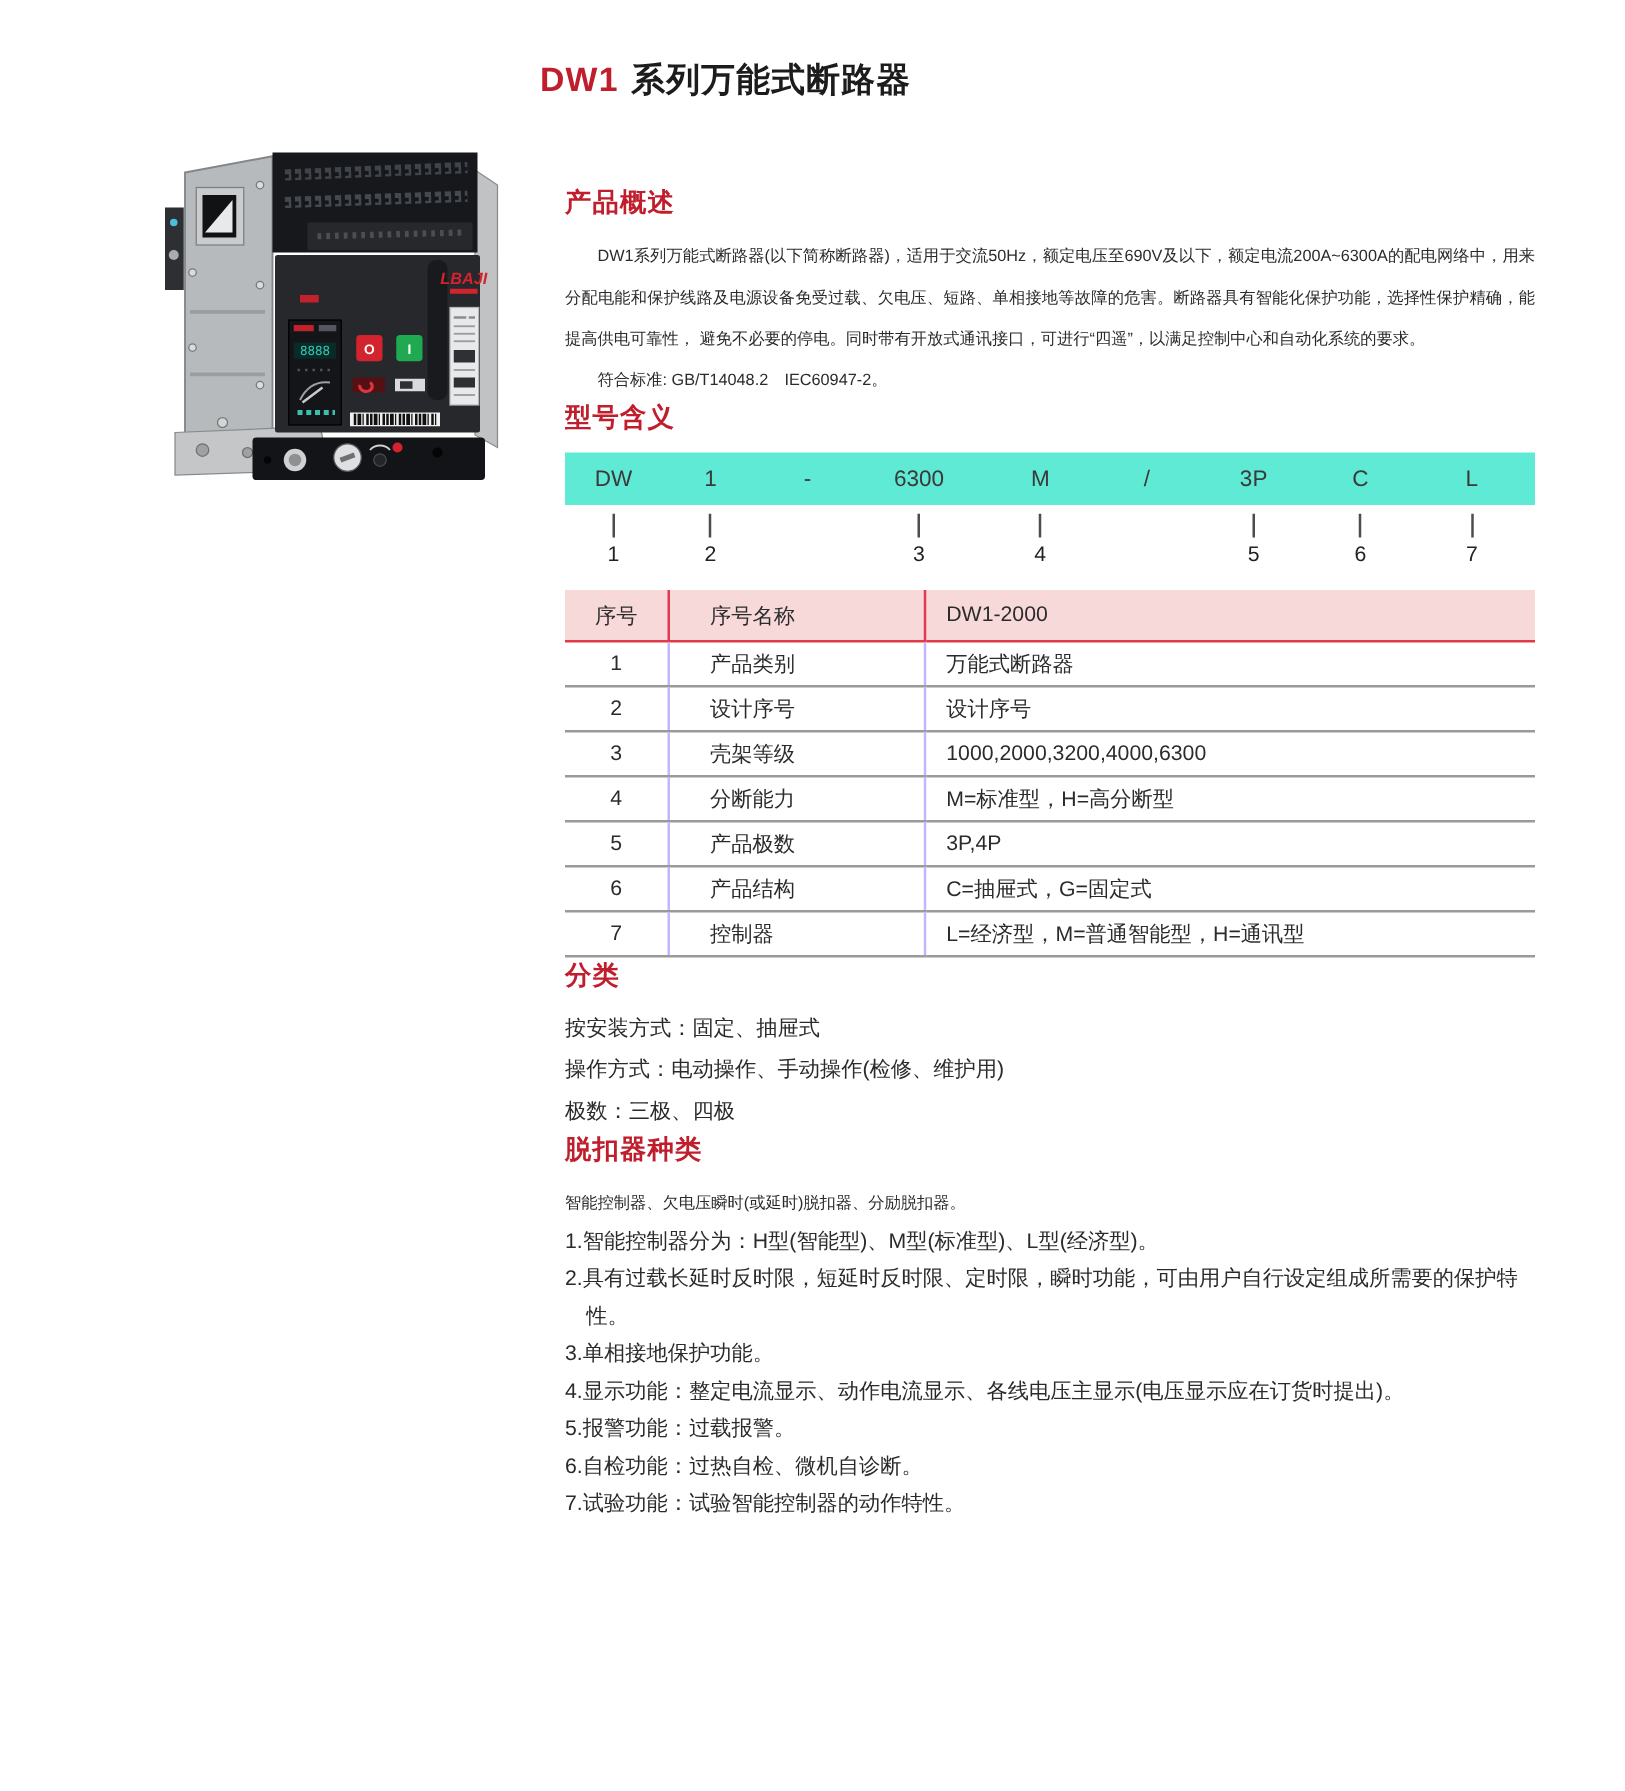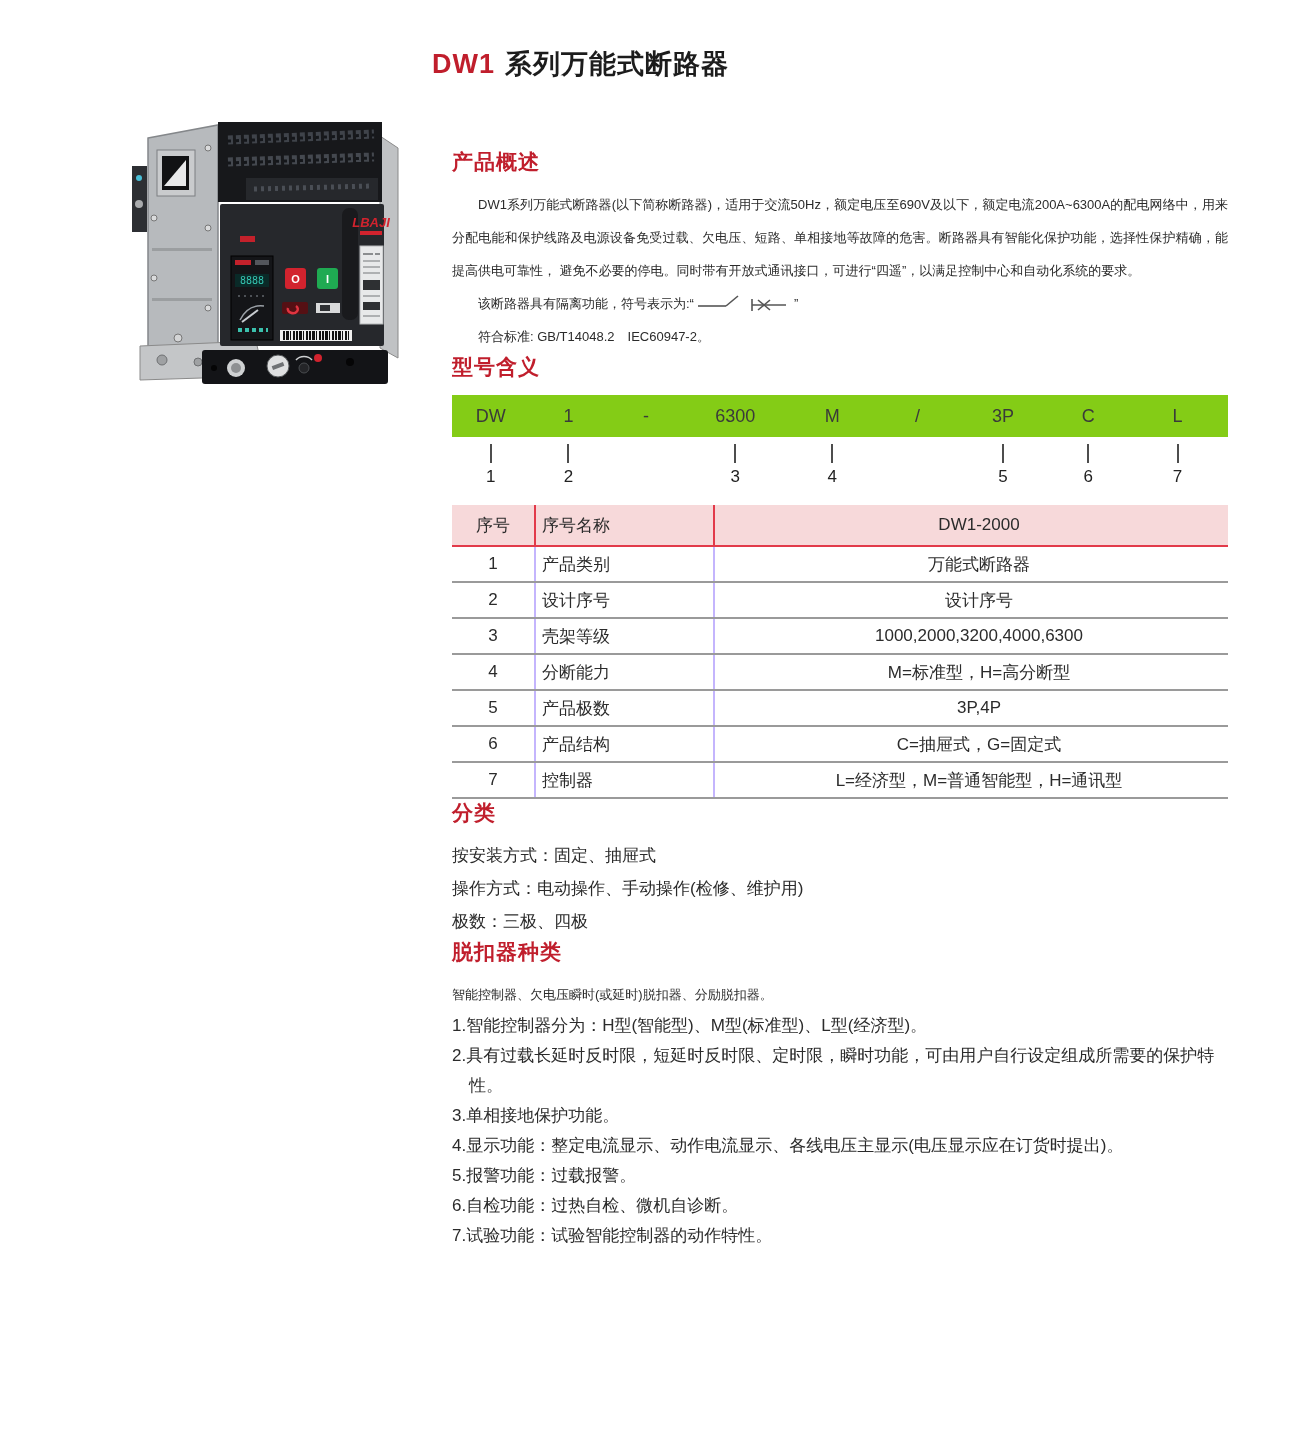--- a/index.html
+++ b/index.html
@@ -25,40 +25,40 @@
   }
   p.body { font-size:13px; line-height:33px; margin:0; }
   p.indent { text-indent:2em; }
   p.just { text-align:justify; }
   .symbol-line { display:block; }
   .iso-symbol { vertical-align:-4px; margin:0 2px; }
 
   
   .sec-model { margin-top:30px; }
   .mgrid { display:grid; grid-template-columns:10% 10% 10% 13% 12% 10% 12% 10% 13%; width:100%; }
-  .band { background:#84cc16; height:42px; align-items:center; margin-top:14px; }
+  .band { background:#5eead4; height:42px; align-items:center; margin-top:14px; }
   .band .seg { text-align:center; font-size:18px; color:#3a3a3a; }
   .ticksrow { height:28px; margin-top:2px; }
   .tickcell { text-align:center; }
   .tick { display:block; width:2px; height:19px; background:#4d4d4d; margin:5px auto 0 auto; }
   .numsrow { height:26px; }
   .numcell { text-align:center; font-size:17px; color:#222; }
 
   
   table.model-table { width:100%; border-collapse:collapse; margin-top:12px; font-size:17px; color:#2b2b2b; }
   table.model-table th {
     background:#f7d9da; height:38px; font-weight:normal; text-align:left;
     border-bottom:2px solid #e23a4a;
   }
   table.model-table thead th + th { border-left:2px solid #e23a4a; }
   table.model-table td { height:32px; border-bottom:2px solid #9a9a9a; }
   table.model-table tbody td + td { border-left:2px solid #c4b5fd; }
   table.model-table .c1 { width:80px; text-align:center; }
-  table.model-table .c2 { width:170px; padding-left:6px; }
-  table.model-table .c3 { padding-left:16px;text-align:center; }
+  table.model-table .c2 { width:170px; padding-left:32px; }
+  table.model-table .c3 { padding-left:16px; }
 
   .sec-gap { margin-top:40px; }
   .line-list p { font-size:17px; line-height:33px; margin:0; }
   .perf-list p { font-size:17px; line-height:30px; margin:0; padding-left:17px; text-indent:-17px; }
 </style>
 </head>
 <body>
 
 <div class="page">
 
@@ -162,28 +162,20 @@
         <circle cx="222" cy="254" r="4" fill="#050506"></circle>
         <circle cx="86" cy="260" r="3" fill="#050506"></circle>
       </g>
     </svg>
   </div>
 
   <div class="content">
 
     <h2 class="sec">产品概述</h2>
     <p class="body indent just">DW1系列万能式断路器(以下简称断路器)，适用于交流50Hz，额定电压至690V及以下，额定电流200A~6300A的配电网络中，用来分配电能和保护线路及电源设备免受过载、欠电压、短路、单相接地等故障的危害。断路器具有智能化保护功能，选择性保护精确，能提高供电可靠性， 避免不必要的停电。同时带有开放式通讯接口，可进行“四遥”，以满足控制中心和自动化系统的要求。</p>
-    <p class="body indent symbol-line"><span>该断路器具有隔离功能，符号表示为:“</span><svg class="iso-symbol" width="96" height="20" viewBox="0 0 96 20">
-          <line x1="2" y1="14" x2="30" y2="14" stroke="#555" stroke-width="1.6"></line>
-          <line x1="30" y1="14" x2="42" y2="4" stroke="#555" stroke-width="1.6"></line>
-          <line x1="56" y1="7" x2="56" y2="19" stroke="#555" stroke-width="1.6"></line>
-          <line x1="56" y1="13" x2="90" y2="13" stroke="#555" stroke-width="1.6"></line>
-          <line x1="62" y1="8" x2="74" y2="18" stroke="#555" stroke-width="1.6"></line>
-          <line x1="74" y1="8" x2="62" y2="18" stroke="#555" stroke-width="1.6"></line>
-        </svg><span>”</span></p>
     <p class="body indent">符合标准: GB/T14048.2　IEC60947-2。</p>
 
     <h2 class="sec sec-model">型号含义</h2>
     <div class="mgrid band">
         <span class="seg">DW</span>
         <span class="seg">1</span>
         <span class="seg">-</span>
         <span class="seg">6300</span>
         <span class="seg">M</span>
         <span class="seg">/</span>

